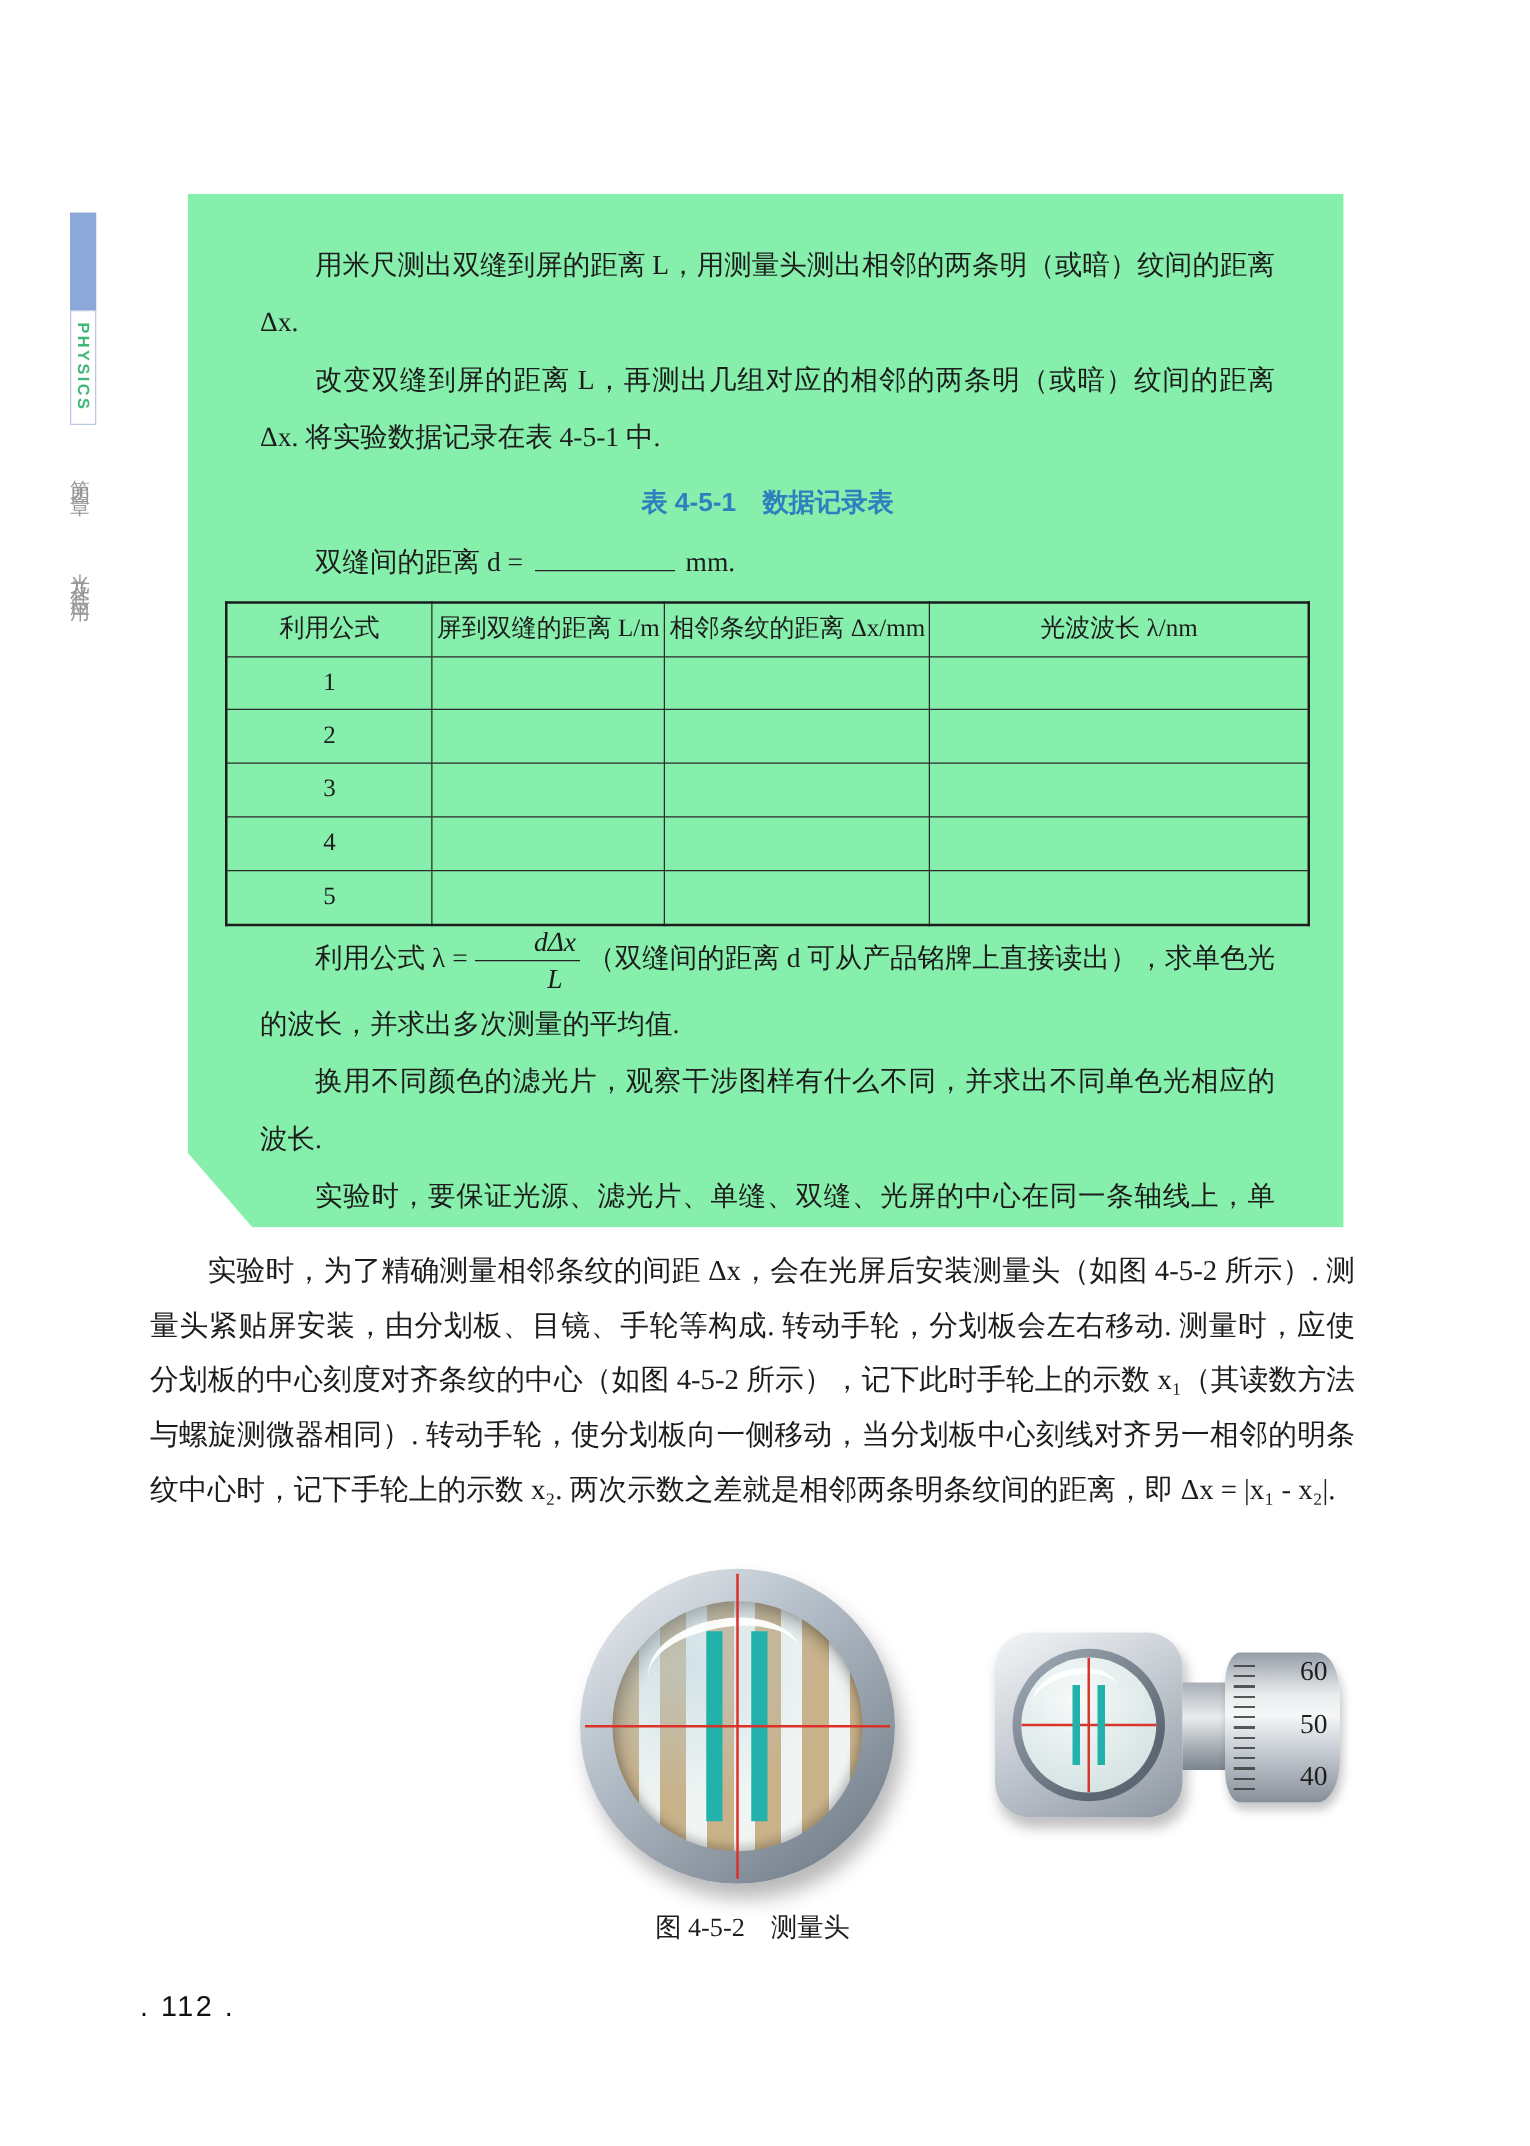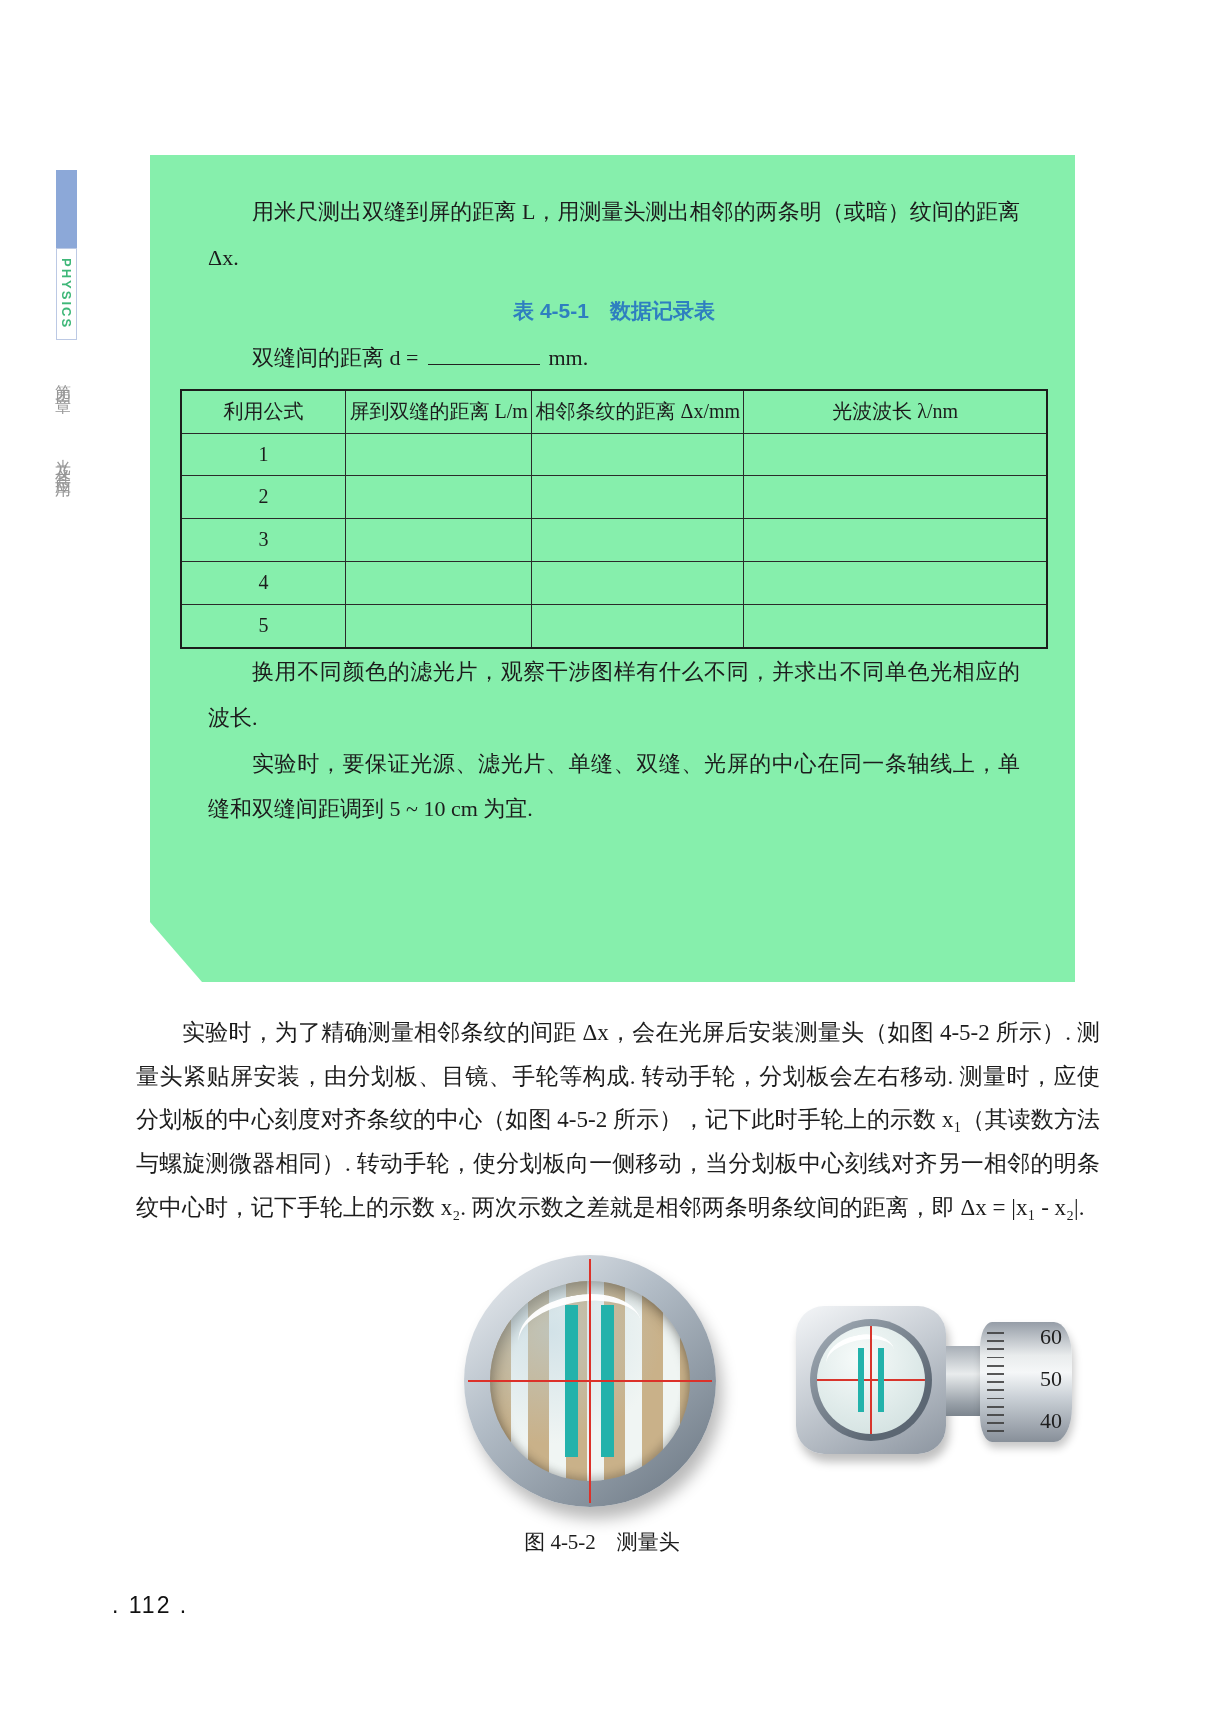--- a/index.html
+++ b/index.html
@@ -39,21 +39,21 @@
   .colw1{width:19%;} .colw2{width:21.5%;} .colw3{width:24.5%;} .colw4{width:35%;}
 
   .formula-p{margin-top:10px;}
   .frac{display:inline-block;text-align:center;vertical-align:middle;line-height:1.2;
         margin:0 6px;font-style:italic;}
   .frac .num{display:block;border-bottom:1.6px solid #222;padding:0 3px 1px;}
   .frac .den{display:block;padding-top:1px;}
 
   
   .main-para{position:absolute;left:120px;top:995px;width:964px;font-size:23px;line-height:1.9;
-             text-align:justify;text-indent:2em;margin:16px;}
+             text-align:justify;text-indent:2em;margin:0;}
 
   
   .figure{position:absolute;left:120px;top:1248px;width:964px;height:265px;
           display:flex;align-items:center;justify-content:flex-end;gap:80px;}
 
   
   .eyepiece{position:relative;width:252px;height:252px;border-radius:50%;
             background:linear-gradient(140deg,#eef1f4 0%,#b3bdc7 40%,#67737f 100%);
             box-shadow:6px 12px 16px rgba(0,0,0,0.28);flex:0 0 auto;}
   .eyepiece .view{position:absolute;inset:26px;border-radius:50%;overflow:hidden;
@@ -110,20 +110,21 @@
 
   <div class="blue-bar"></div>
   <div class="physics-box">
     <span>PHYSICS</span>
   </div>
   <div class="chapter-v c1">第四章</div>
   <div class="chapter-v c2">光及其应用</div>
 
   <div class="green-box">
     <p>用米尺测出双缝到屏的距离 L，用测量头测出相邻的两条明（或暗）纹间的距离 Δx.</p>
+    <p>改变双缝到屏的距离 L，再测出几组对应的相邻的两条明（或暗）纹间的距离 Δx. 将实验数据记录在表 4-5-1 中.</p>
     <div class="tbl-title">表 4-5-1　数据记录表</div>
     <p class="d-line"><span>双缝间的距离 d =</span><span class="blank"></span><span>mm.</span></p>
 
     <table class="rec">
       <colgroup>
           <col class="colw1">
           <col class="colw2">
           <col class="colw3">
           <col class="colw4">
         </colgroup>
@@ -160,20 +161,21 @@
       </tr>
       <tr>
         <td>5</td>
         <td></td>
             <td></td>
             <td></td>
       </tr>
     </tbody>
       </table>
 
+    <p class="formula-p"><span>利用公式 λ =</span><span class="frac"><span class="num">dΔx</span><span class="den">L</span></span><span>（双缝间的距离 d 可从产品铭牌上直接读出），求单色光的波长，并求出多次测量的平均值.</span></p>
     <p>换用不同颜色的滤光片，观察干涉图样有什么不同，并求出不同单色光相应的波长.</p>
     <p>实验时，要保证光源、滤光片、单缝、双缝、光屏的中心在同一条轴线上，单缝和双缝间距调到 5 ~ 10 cm 为宜.</p>
   </div>
 
   <p class="main-para">实验时，为了精确测量相邻条纹的间距 Δx，会在光屏后安装测量头（如图 4-5-2 所示）. 测量头紧贴屏安装，由分划板、目镜、手轮等构成. 转动手轮，分划板会左右移动. 测量时，应使分划板的中心刻度对齐条纹的中心（如图 4-5-2 所示），记下此时手轮上的示数 x₁（其读数方法与螺旋测微器相同）. 转动手轮，使分划板向一侧移动，当分划板中心刻线对齐另一相邻的明条纹中心时，记下手轮上的示数 x₂. 两次示数之差就是相邻两条明条纹间的距离，即 Δx = |x₁ - x₂|.</p>
 
   <div class="figure">
 
     <div class="eyepiece">
       <div class="view">

